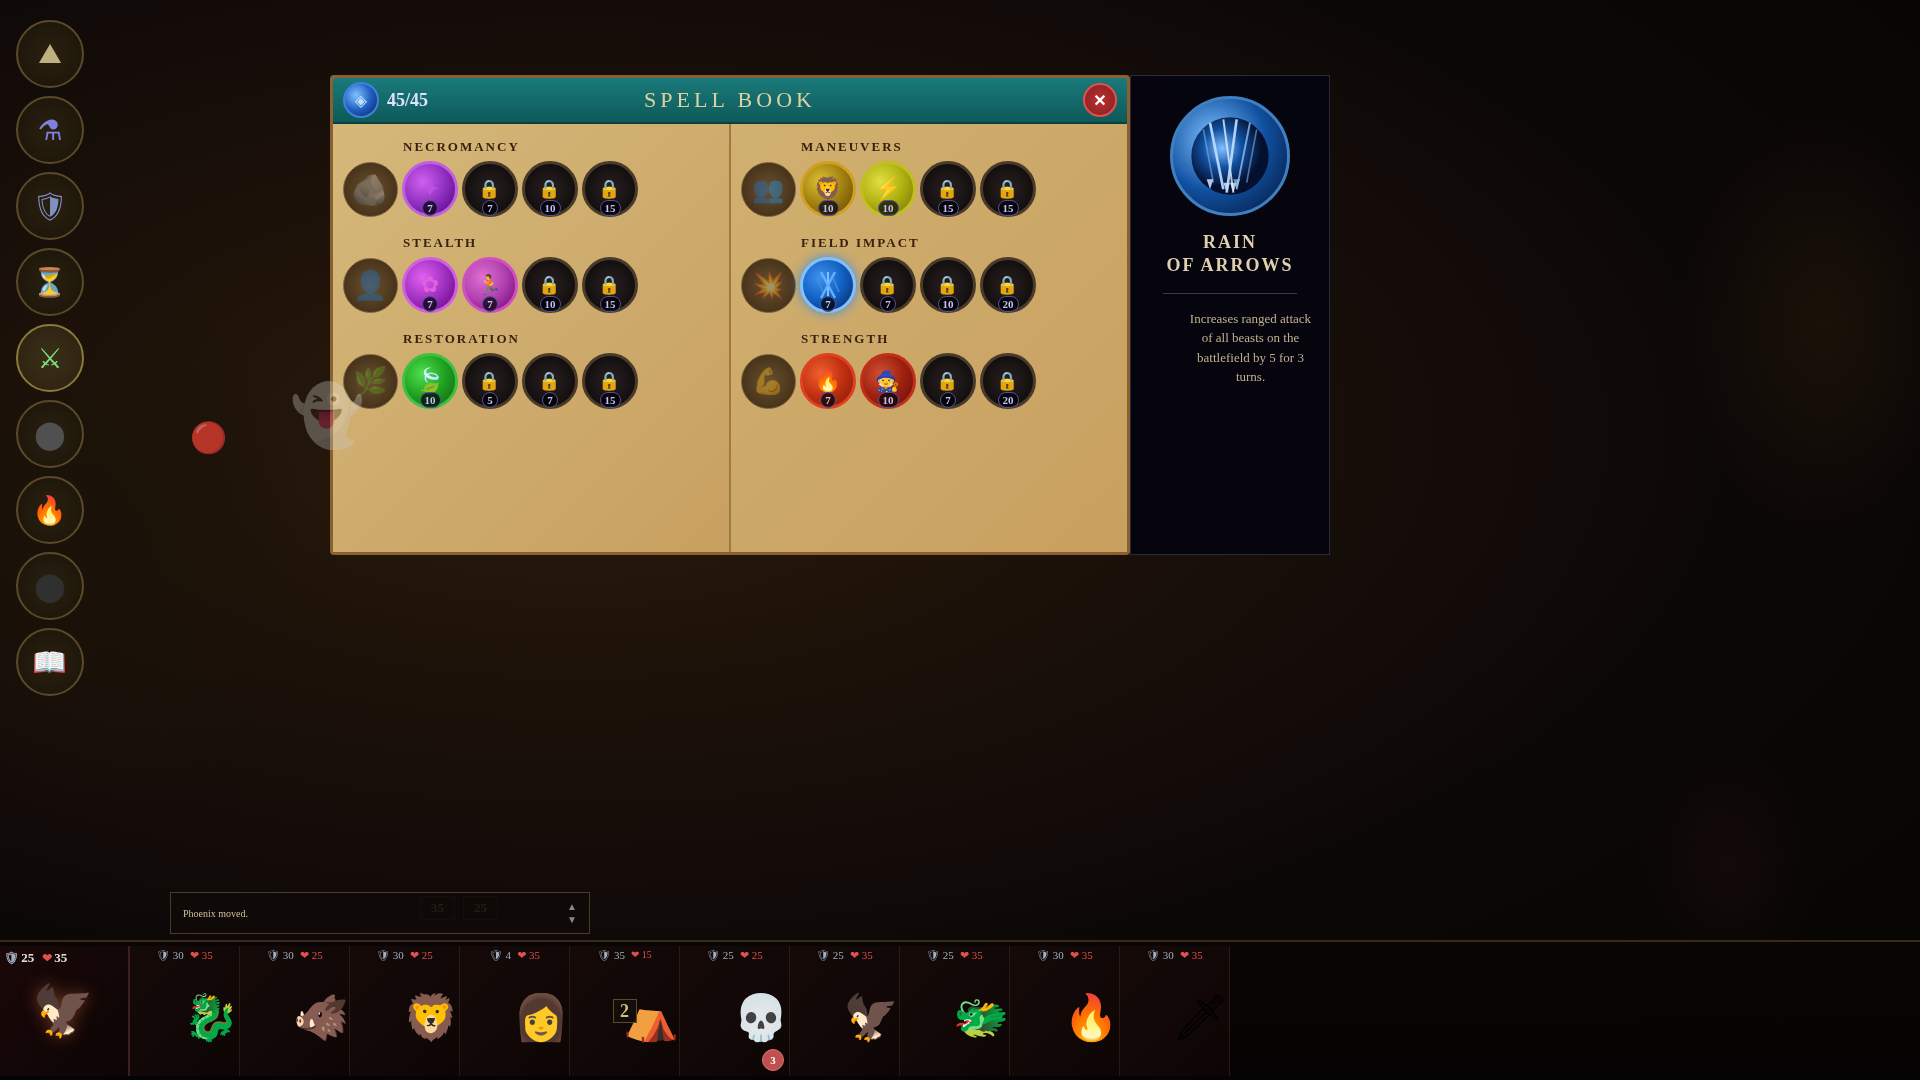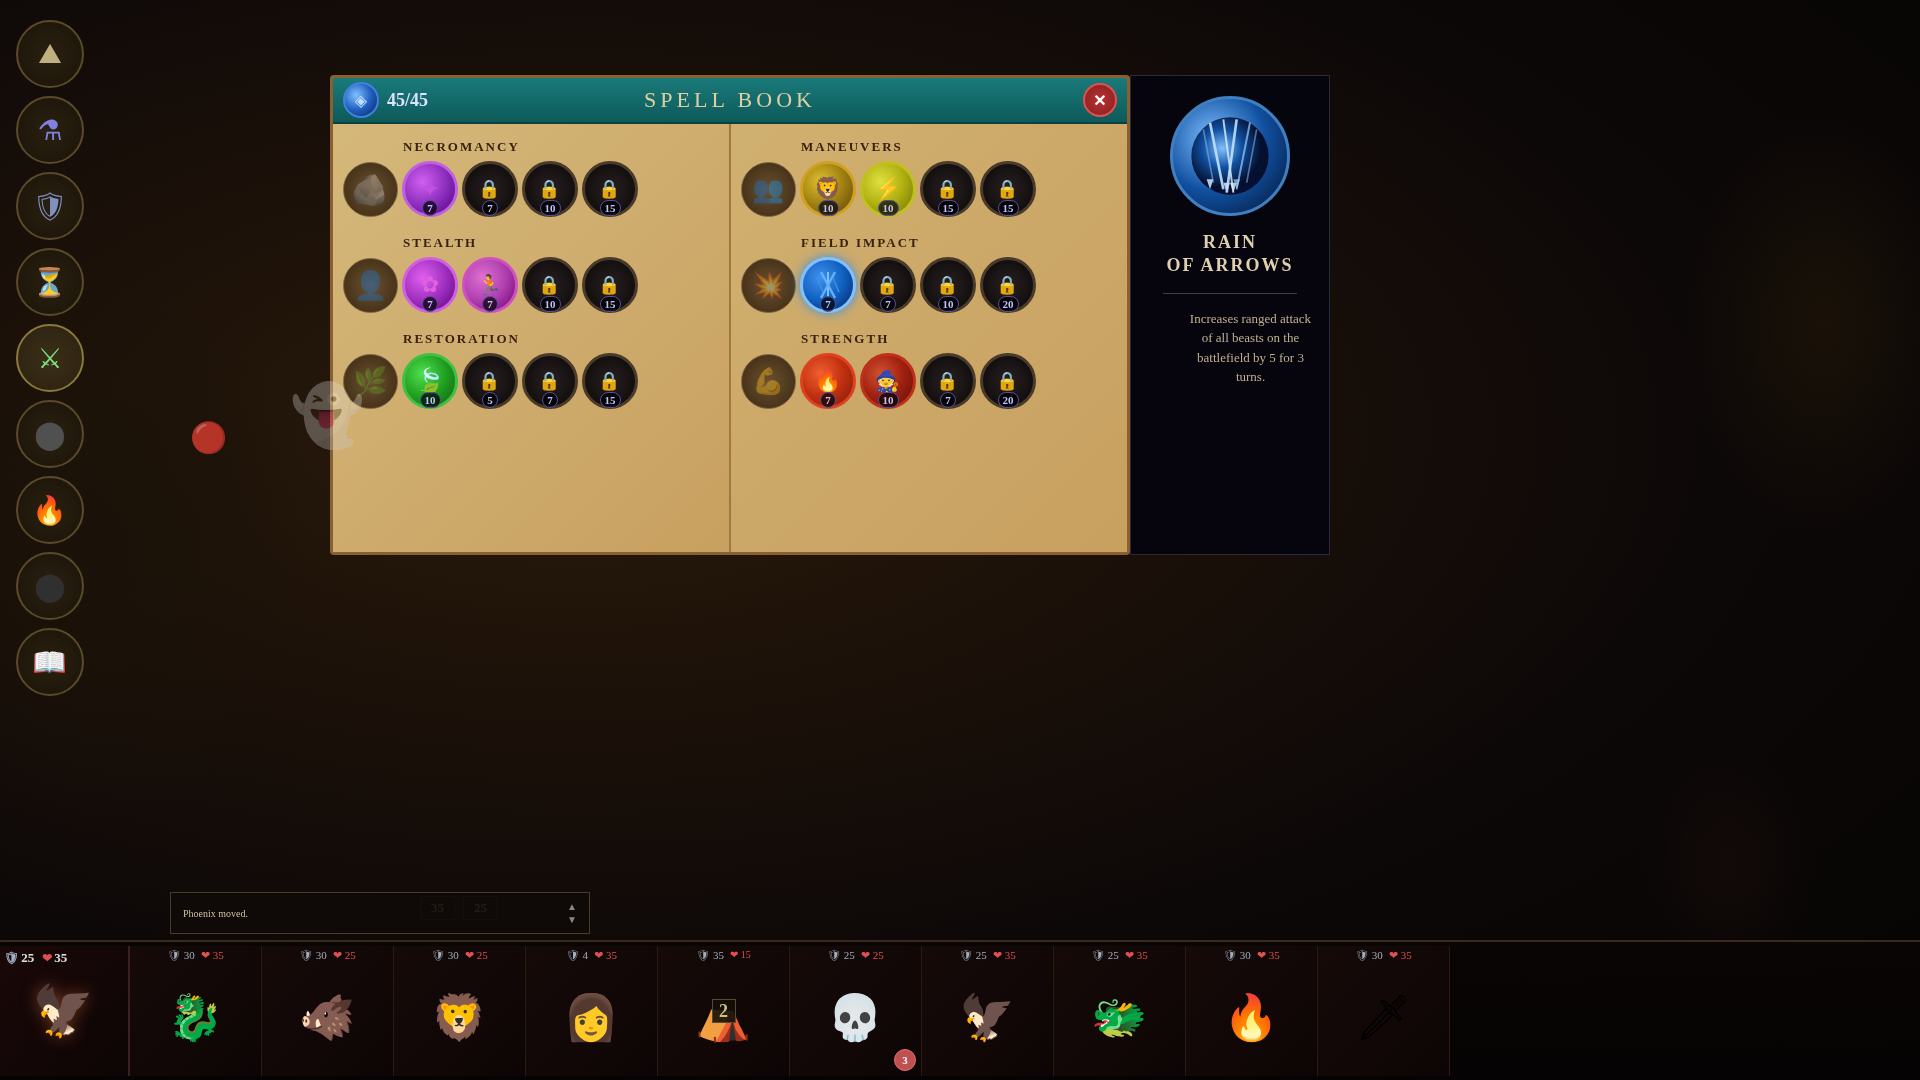--- a/index.html
+++ b/index.html
@@ -319,27 +319,27 @@
       filter: drop-shadow(0 0 8px rgba(200, 100, 50, 0.5));
     }
 
     .combat-units {
       display: flex;
       flex: 1;
       height: 130px;
       overflow: hidden;
     }
     .combat-unit {
-      width: 132px;
+      width: 110px;
       height: 130px;
       background: linear-gradient(135deg, #150a08 0%, #0d0505 100%);
       border-right: 1px solid #2a1a10;
       display: flex;
       flex-direction: column;
-      align-items: center;
+      align-items: flex-end;
       justify-content: center;
       position: relative;
       flex-shrink: 0;
       cursor: pointer;
     }
     .unit-top-stats {
       position: absolute;
       top: 3px;
       left: 0;
       right: 0;

